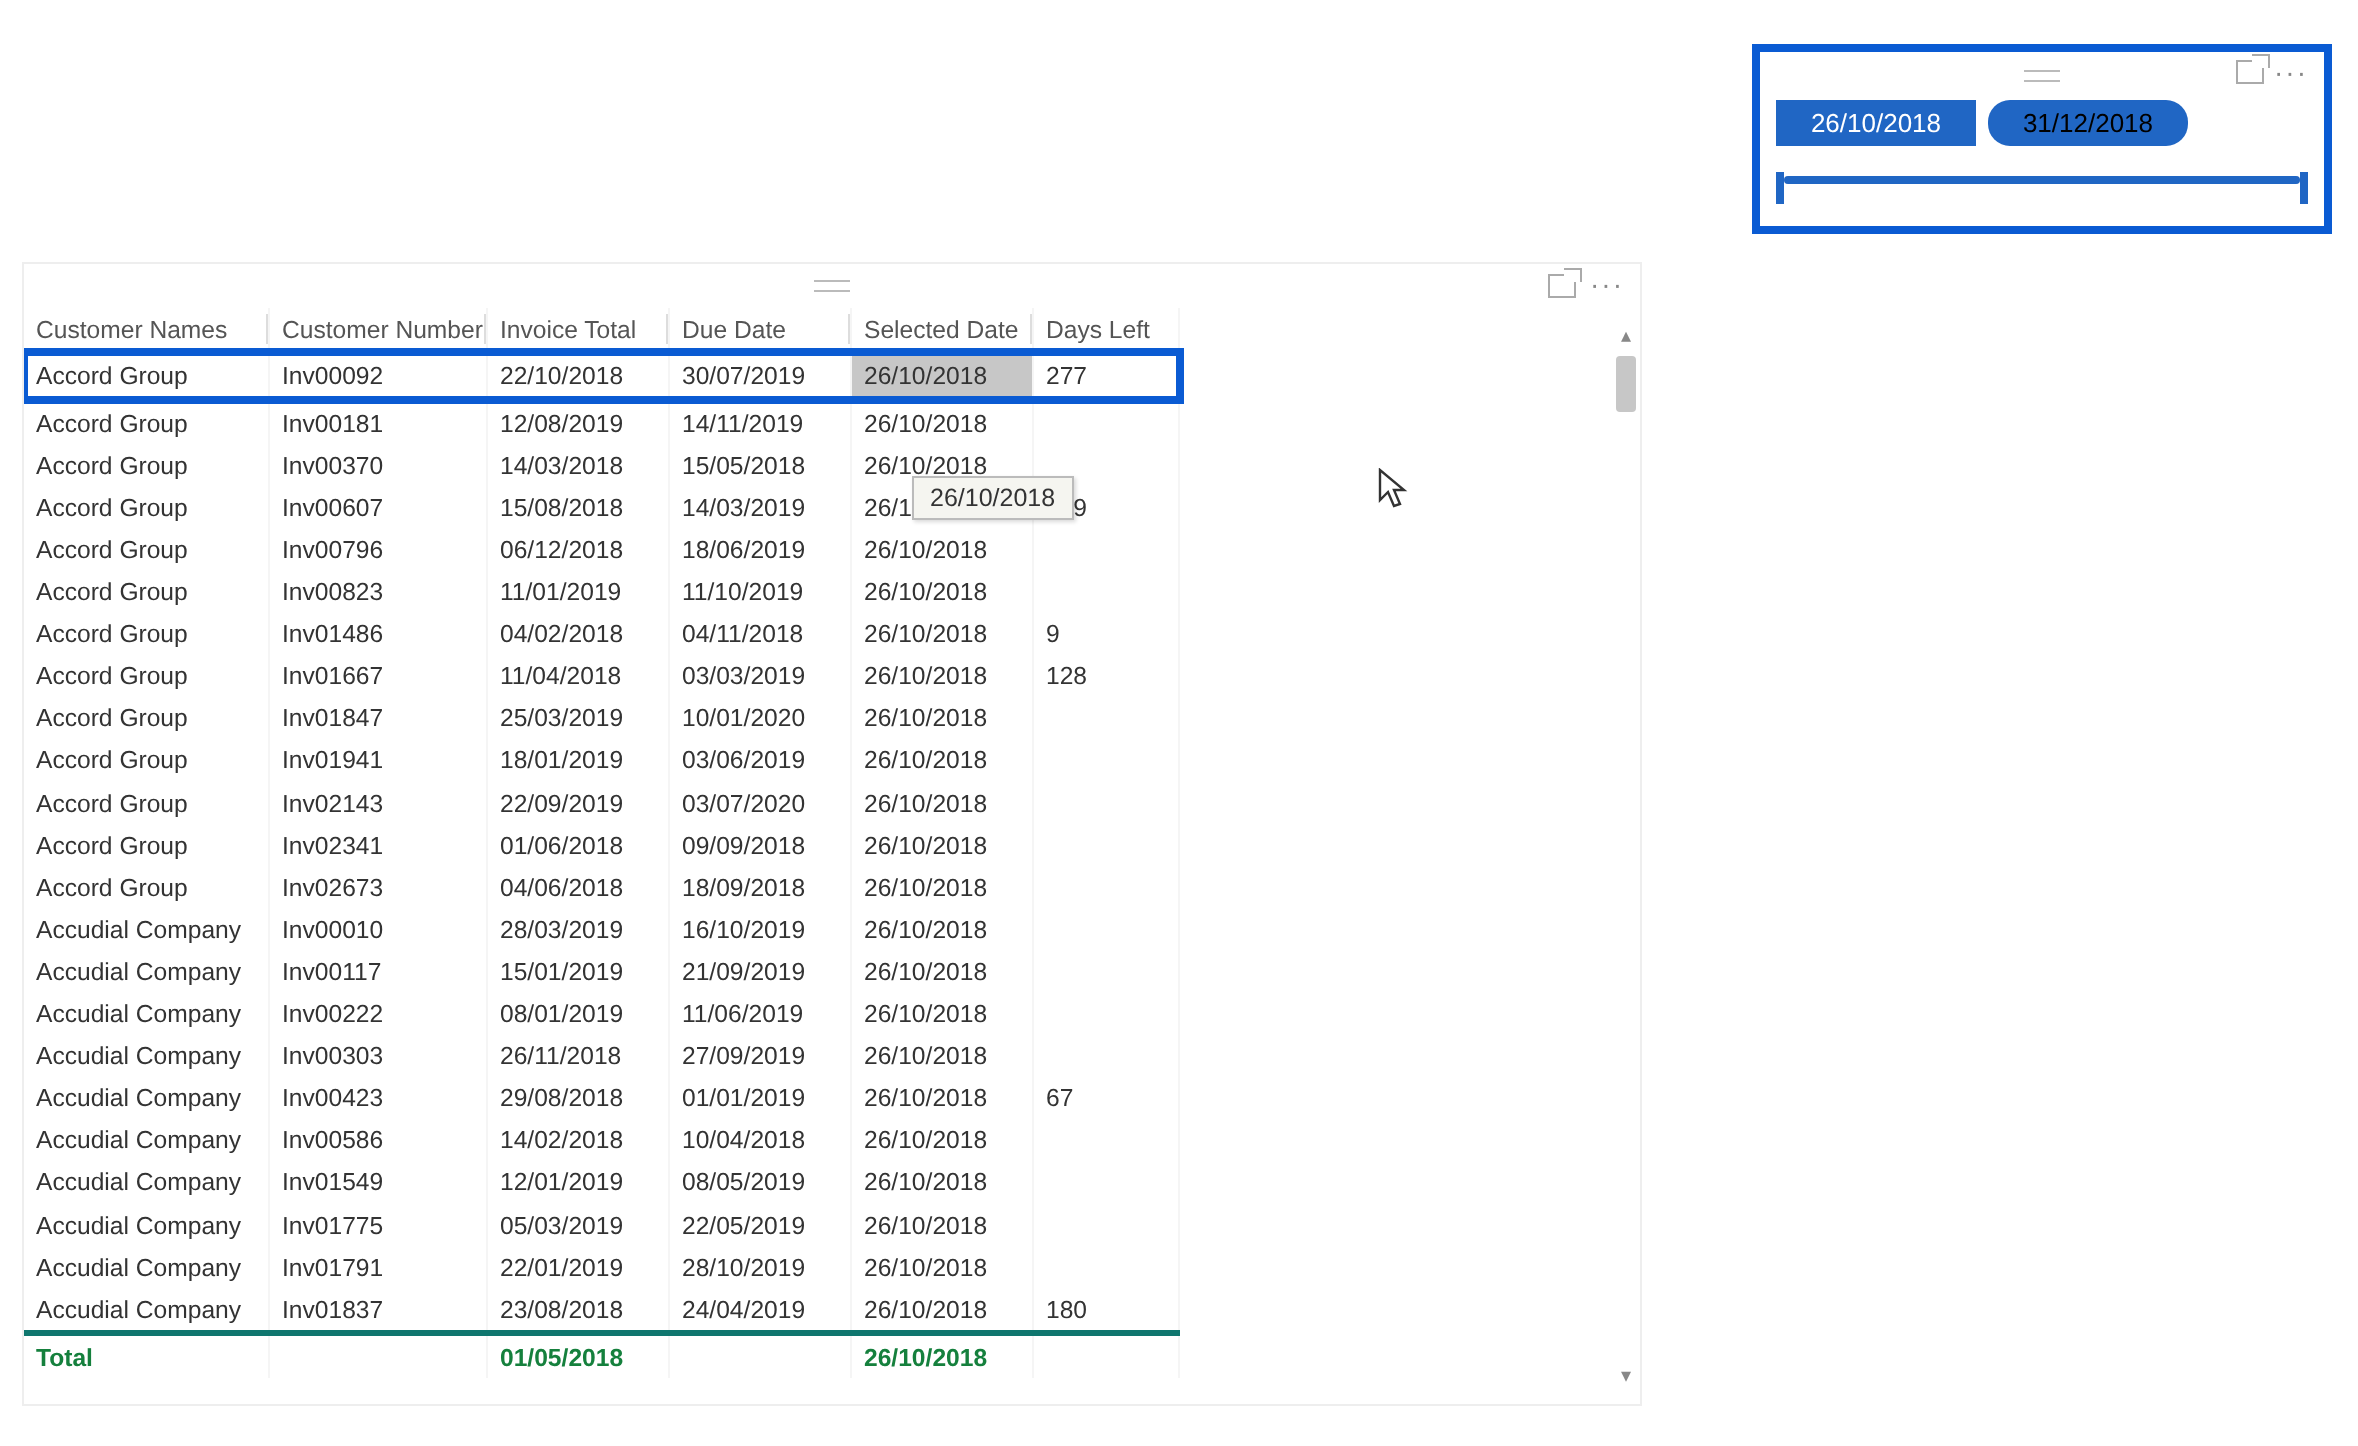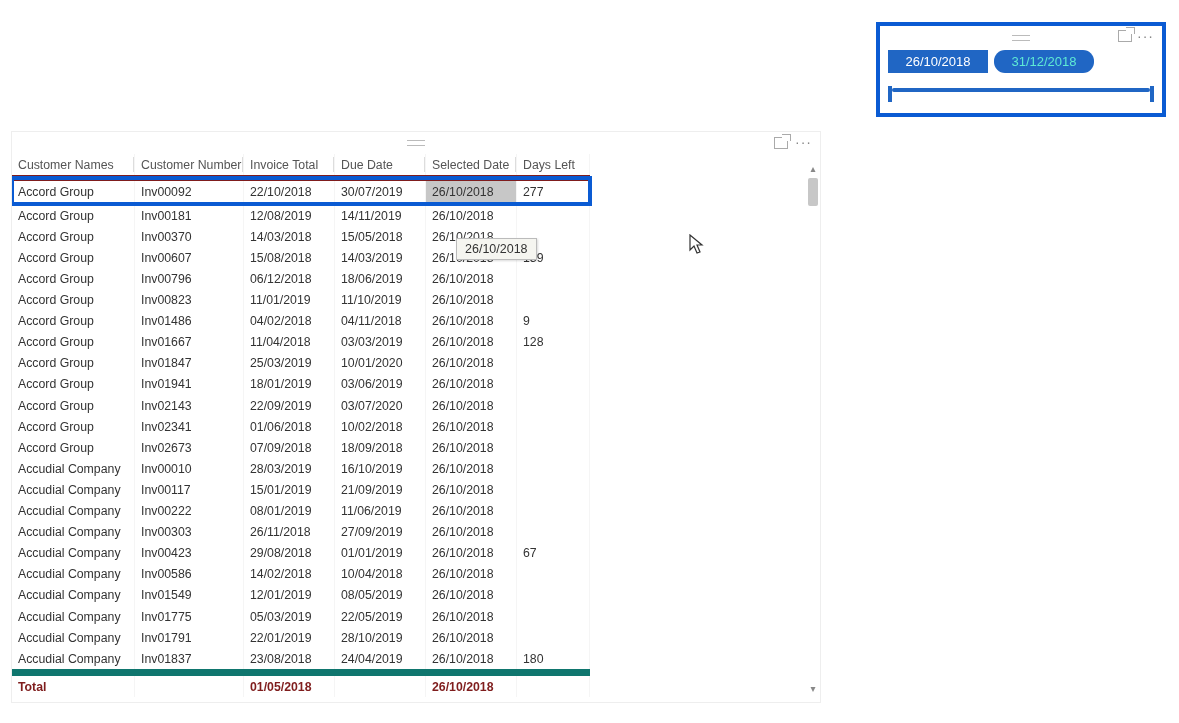--- a/index.html
+++ b/index.html
@@ -78,21 +78,21 @@
   .slicer .date-box {
     background: #2066c4;
     color: #ffffff;
     font-size: 13px;
     padding: 4px 8px;
     border: none;
     width: 84px;
     text-align: center;
   }
   .slicer .date-box.dim {
-    color: #5eead4;
+    color: #000000;
     border-radius: 11px;
   }
   .slicer .slider-track {
     position: relative;
     height: 14px;
     margin: 0 4px;
   }
   .slicer .slider-track .rail {
     position: absolute;
     top: 5px;
@@ -191,21 +191,21 @@
     padding: 3px 6px 3px 6px;
     font-size: 12.3px;
     white-space: nowrap;
     overflow: hidden;
     height: 15.1px;
     box-sizing: content-box;
     border-right: 1px solid #f5f5f5;
   }
   table.data th {
     color: #555;
-    border-bottom: 6px solid #7f1d1d;
+    border-bottom: 2px solid #7f1d1d;
     font-weight: 400;
     position: relative;
   }
   table.data th::after {
     content: '';
     position: absolute;
     right: 0;
     top: 3px;
     bottom: 3px;
     width: 1px;
@@ -220,23 +220,23 @@
 
   tr.row .sel-cell { }
   tr.row.highlight td { border-bottom: 3px solid #0a5bd3; }
   tr.row.highlight .sel-cell { background: #c7c7c7; }
   .row-box {
     outline: 4px solid #0a5bd3;
     outline-offset: -2px;
   }
 
   tr.total td {
-    border-top: 7px solid #0f766e;
+    border-top: 3px solid #0f766e;
     font-weight: 600;
-    color: #7f1d1d;
+    color: #15803d;
   }
 
   
   .vbar {
     position: absolute;
     top: 24px;
     right: 2px;
     width: 10px;
     bottom: 22px;
     background: transparent;
@@ -410,28 +410,28 @@
             <td class="c-inv">Inv02143</td>
             <td class="c-date">22/09/2019</td>
             <td class="c-date">03/07/2020</td>
             <td class="c-date sel-cell">26/10/2018</td>
             <td class="c-days"></td>
           </tr>
           <tr class="row">
             <td class="c-name">Accord Group</td>
             <td class="c-inv">Inv02341</td>
             <td class="c-date">01/06/2018</td>
-            <td class="c-date">10/02/2018</td>
+            <td class="c-date">09/09/2018</td>
             <td class="c-date sel-cell">26/10/2018</td>
             <td class="c-days"></td>
           </tr>
           <tr class="row">
             <td class="c-name">Accord Group</td>
             <td class="c-inv">Inv02673</td>
-            <td class="c-date">07/09/2018</td>
+            <td class="c-date">04/06/2018</td>
             <td class="c-date">18/09/2018</td>
             <td class="c-date sel-cell">26/10/2018</td>
             <td class="c-days"></td>
           </tr>
           <tr class="row">
             <td class="c-name">Accudial Company</td>
             <td class="c-inv">Inv00010</td>
             <td class="c-date">28/03/2019</td>
             <td class="c-date">16/10/2019</td>
             <td class="c-date sel-cell">26/10/2018</td>

